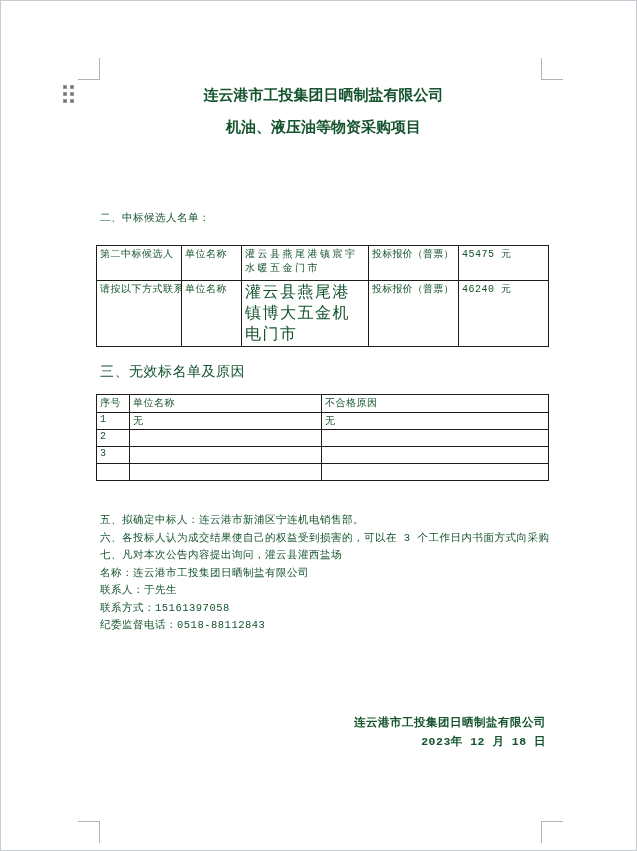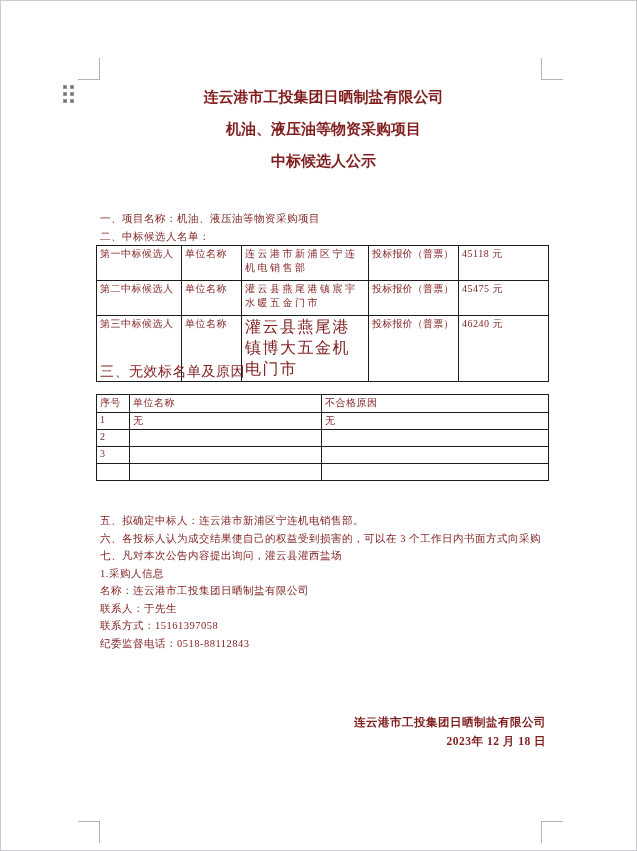--- a/index.html
+++ b/index.html
@@ -1,20 +1,20 @@
 <!DOCTYPE html>
 <html><head>
 <meta charset="utf-8">
 <style>
   html,body { margin:0; padding:0; background:#ffffff; }
   .page {
     position:relative; width:637px; height:851px; background:#fff;
     border:1px solid #c9ccd1; box-sizing:border-box;
-    font-family:Liberation Serif, serif;
-    color:#7f1d1d; overflow:hidden;
+    font-family:Liberation Mono, monospace;
+    color:#14532d; overflow:hidden;
   }
   
   .crop { position:absolute; width:21px; height:21px; }
   .crop.tl { left:77px;  top:57px;  border-right:1px solid #b3b3b3; border-bottom:1px solid #b3b3b3; }
   .crop.tr { left:540px; top:57px;  border-left:1px solid #b3b3b3;  border-bottom:1px solid #b3b3b3; }
   .crop.bl { left:77px;  top:820px; border-right:1px solid #b3b3b3; border-top:1px solid #b3b3b3; }
   .crop.br { left:540px; top:820px; border-left:1px solid #b3b3b3;  border-top:1px solid #b3b3b3; }
   
   .dots { position:absolute; left:62px; top:84px; display:grid;
           grid-template-columns:4px 4px; grid-auto-rows:4px; gap:3px; }
@@ -62,53 +62,44 @@
       <span></span>
       <span></span>
       <span></span>
       <span></span>
       <span></span>
   </div>
 
   <div class="titles">
     <div>连云港市工投集团日晒制盐有限公司</div>
     <div>机油、液压油等物资采购项目</div>
-    <div>中标候选人公示</div>
   </div>
 
   <div class="pblock pblock1">
-    <div>一、项目名称：机油、液压油等物资采购项目</div>
     <div>二、中标候选人名单：</div>
   </div>
 
   <table class="t-candidates">
     <colgroup>
         <col style="width:85px">
         <col style="width:60px">
         <col style="width:127px">
         <col style="width:90px">
         <col style="width:90px">
       </colgroup>
     <tbody>
       <tr>
-        <td class="cell-rank">第一中标候选人</td>
-        <td class="cell-unitlabel">单位名称</td>
-        <td class="cell-name">连云港市新浦区宁连机电销售部</td>
-        <td class="cell-pricelabel">投标报价（普票）</td>
-        <td class="cell-price">45118 元</td>
-      </tr>
-      <tr>
         <td class="cell-rank">第二中标候选人</td>
         <td class="cell-unitlabel">单位名称</td>
         <td class="cell-name">灌云县燕尾港镇宸宇水暖五金门市</td>
         <td class="cell-pricelabel">投标报价（普票）</td>
         <td class="cell-price">45475 元</td>
       </tr>
       <tr>
-        <td class="cell-rank">第三中标候选人</td>
+        <td class="cell-rank">请按以下方式联系</td>
         <td class="cell-unitlabel">单位名称</td>
         <td class="cell-name big">灌云县燕尾港镇博大五金机电门市</td>
         <td class="cell-pricelabel">投标报价（普票）</td>
         <td class="cell-price">46240 元</td>
       </tr>
     </tbody>
   </table>
 
   <div class="h-item3">三、无效标名单及原因</div>
 
@@ -144,21 +135,20 @@
         <td></td>
         <td></td>
       </tr>
     </tbody>
   </table>
 
   <div class="pblock pblock2">
     <div>五、拟确定中标人：连云港市新浦区宁连机电销售部。</div>
     <div>六、各投标人认为成交结果使自己的权益受到损害的，可以在 3 个工作日内书面方式向采购</div>
     <div>七、凡对本次公告内容提出询问，灌云县灌西盐场</div>
-    <div>1.采购人信息</div>
     <div>名称：连云港市工投集团日晒制盐有限公司</div>
     <div>联系人：于先生</div>
     <div>联系方式：15161397058</div>
     <div>纪委监督电话：0518-88112843</div>
   </div>
 
   <div class="signature">
     <div>连云港市工投集团日晒制盐有限公司</div>
     <div>2023年 12 月 18 日</div>
   </div>

